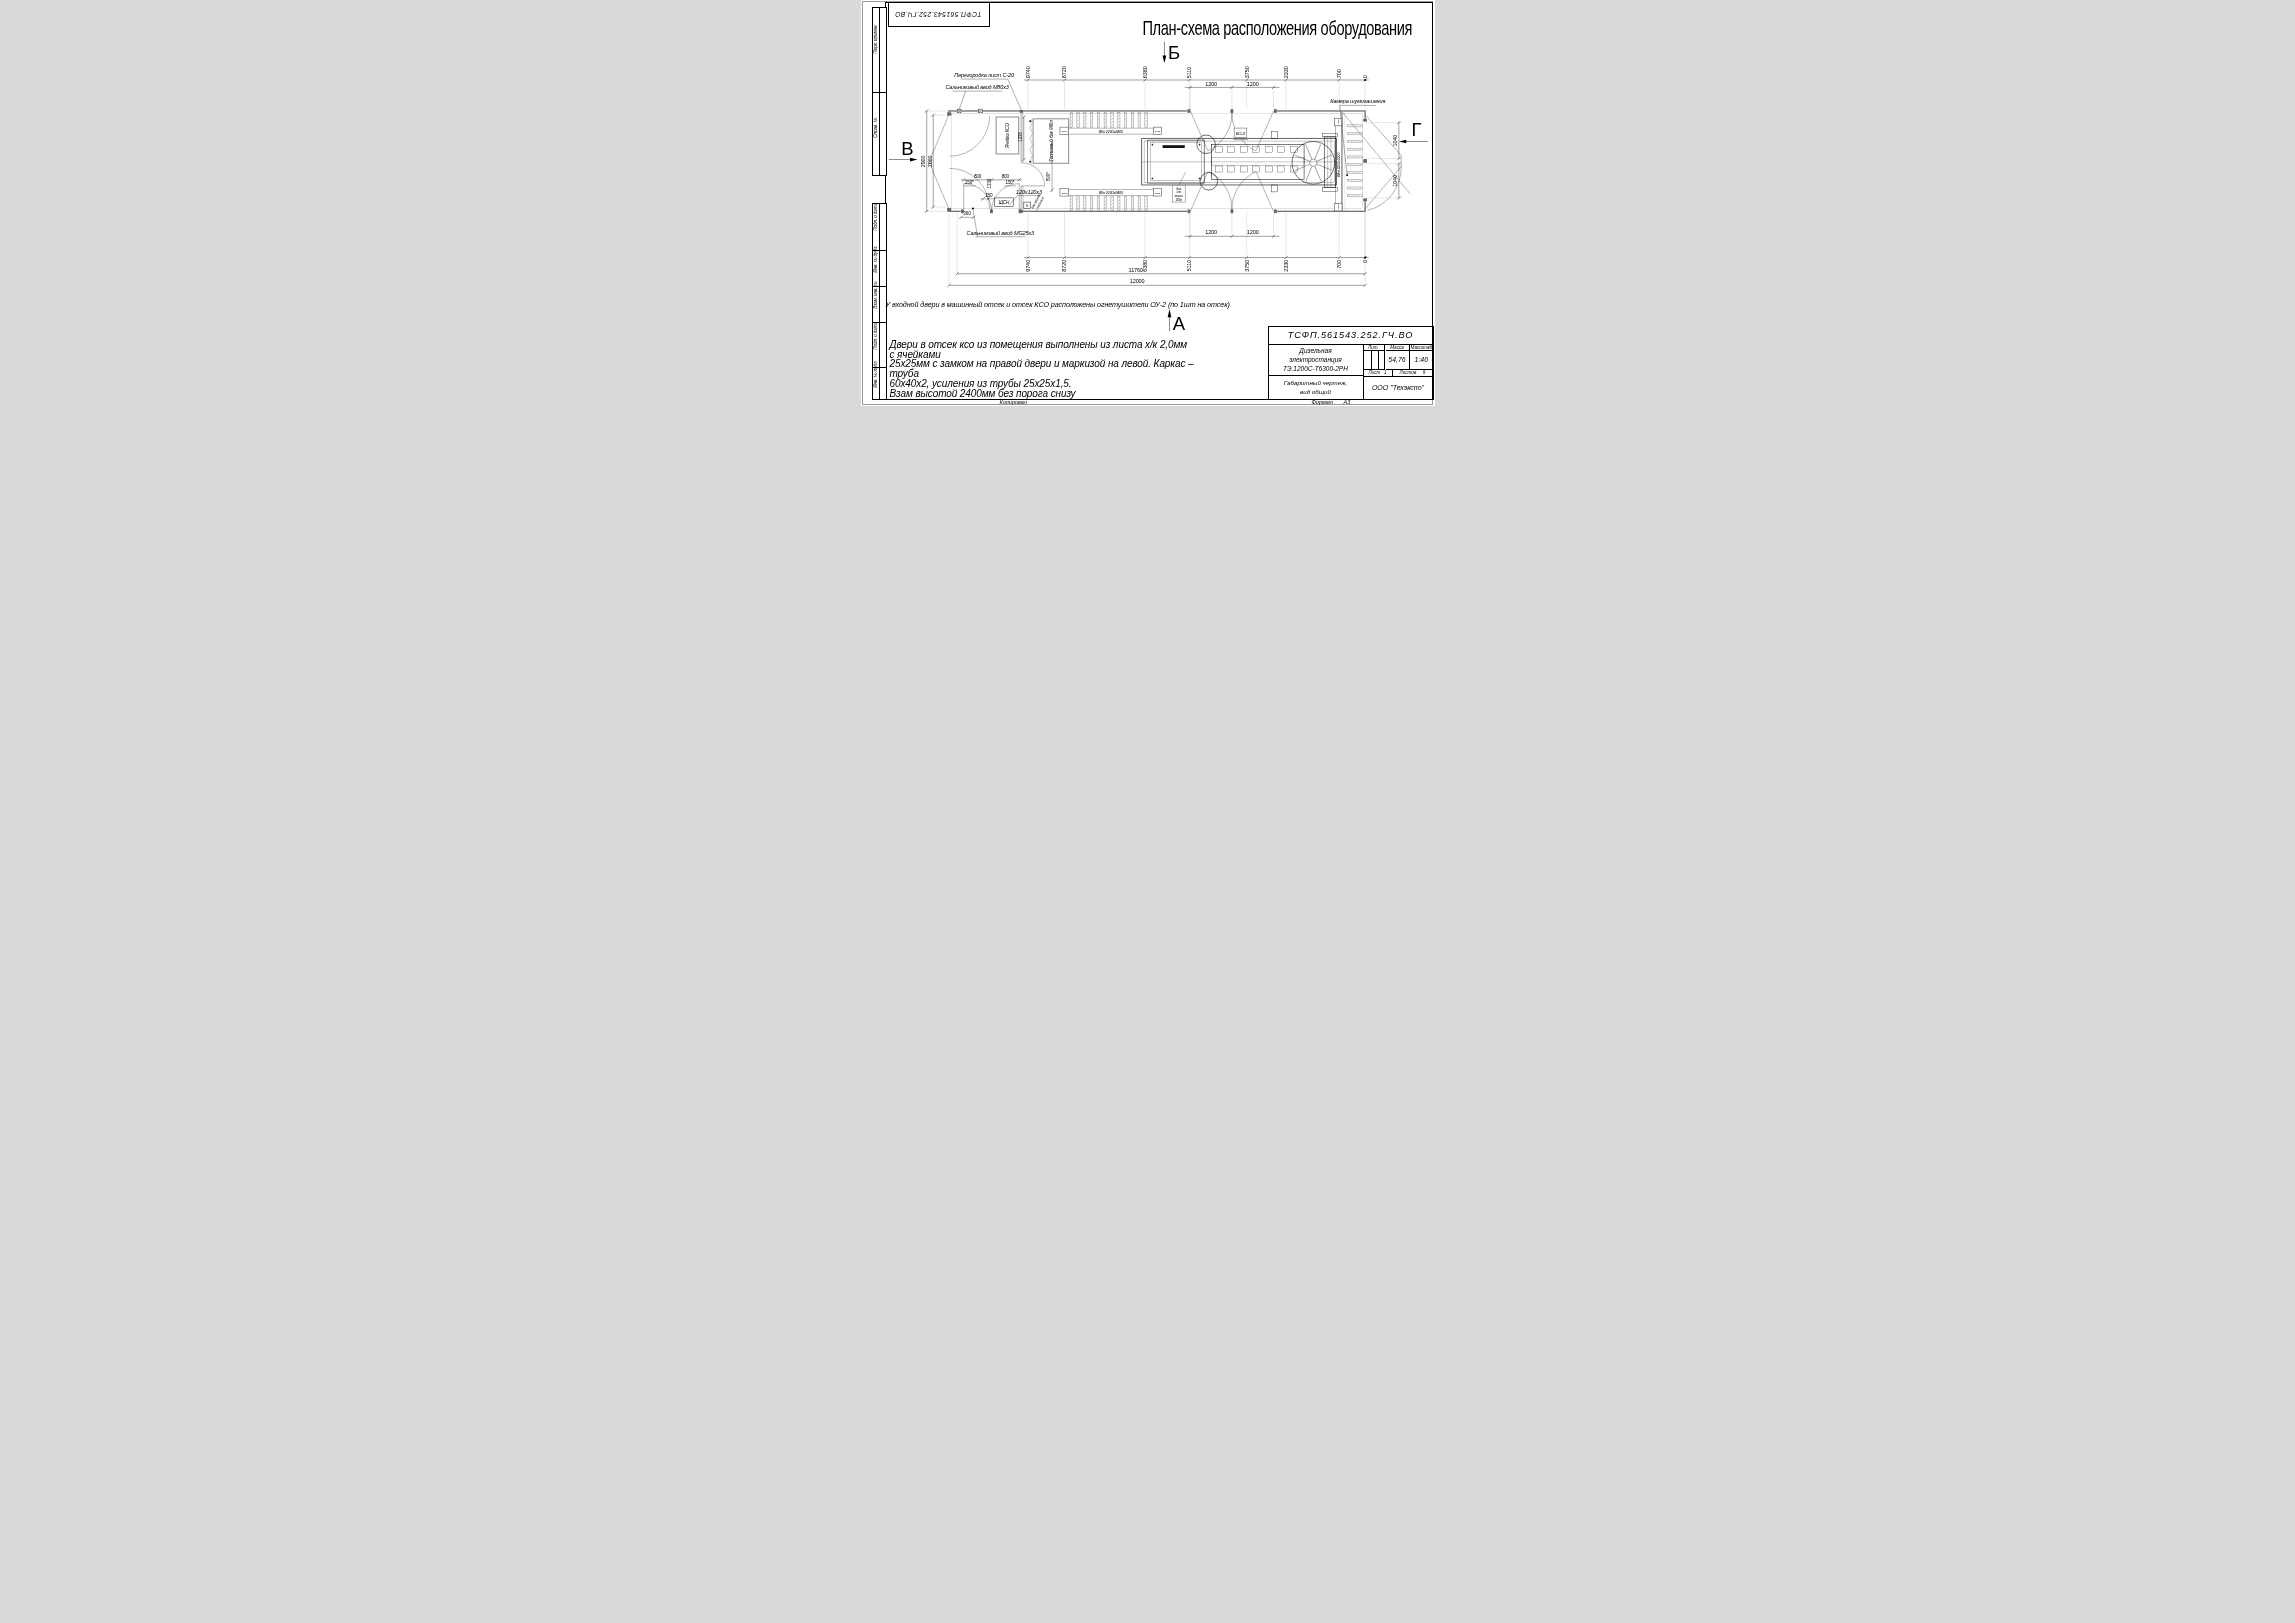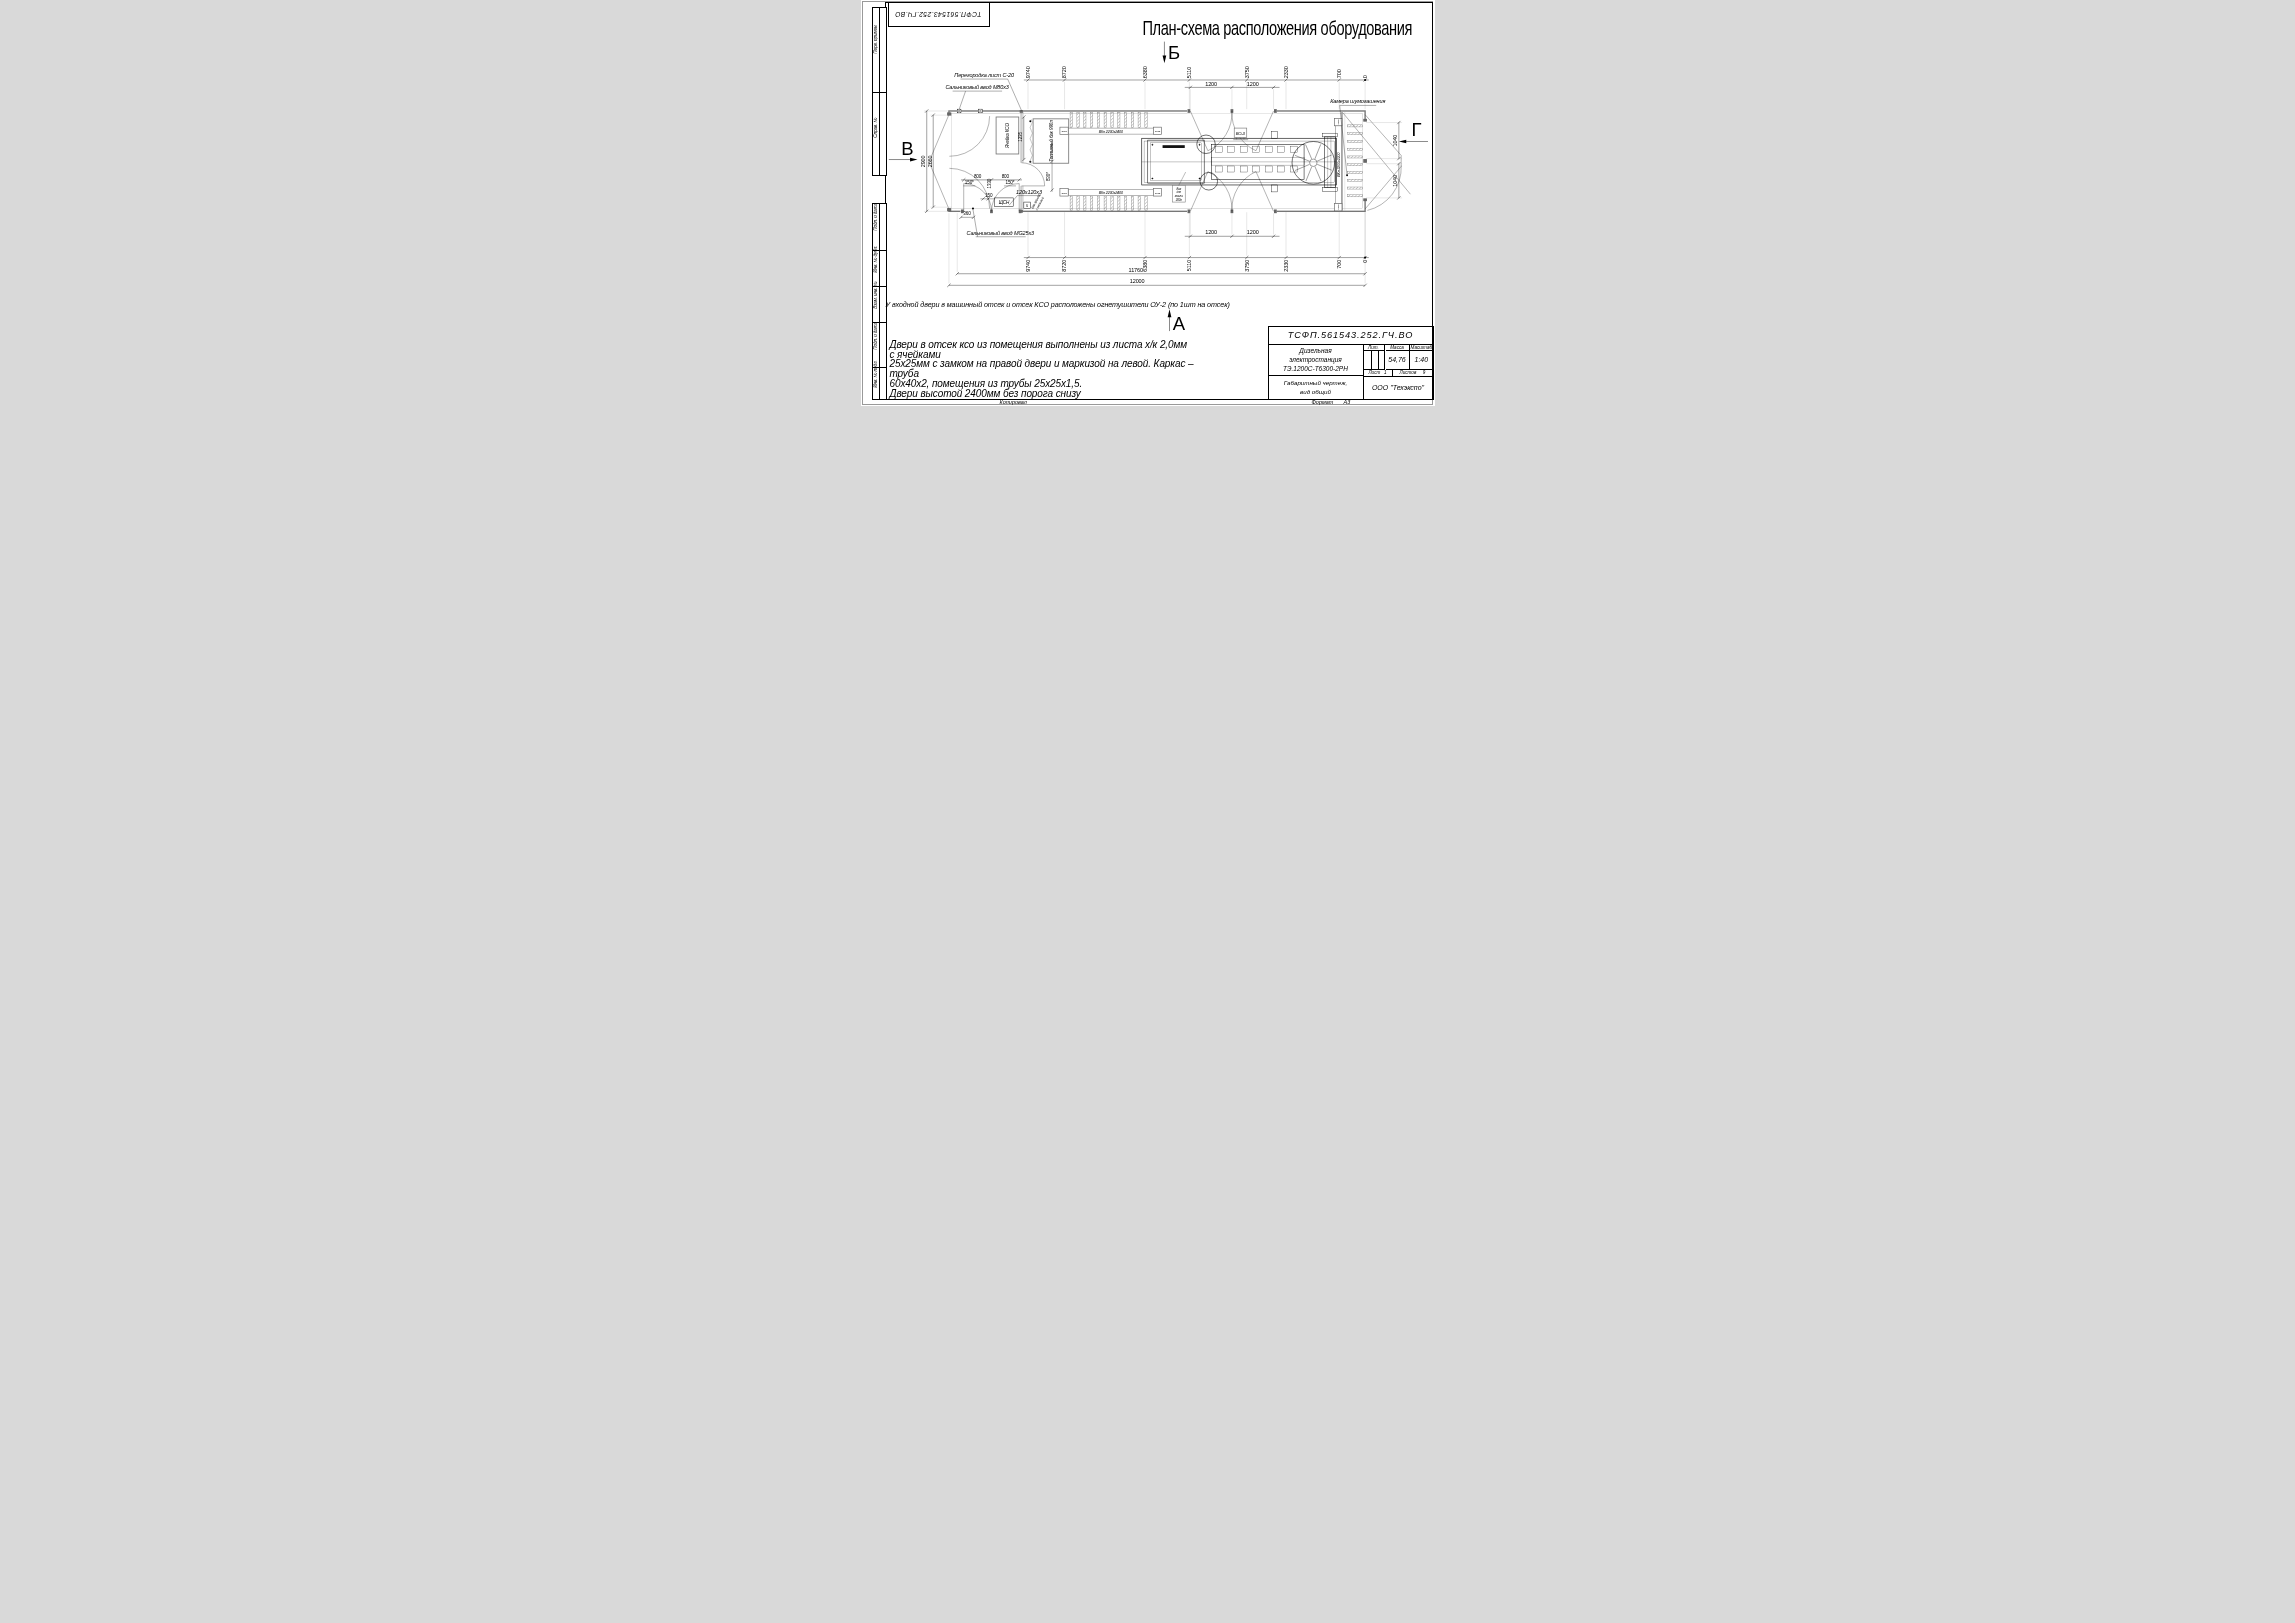--- a/index.html
+++ b/index.html
@@ -500,22 +500,22 @@
       <text class="sec" text-anchor="middle" x="1201" y="295">Г</text>
       <line x1="1176" y1="306" x2="1226" y2="306" stroke="#000" stroke-width="1"></line>
       <polygon points="1163,306 1179,302 1179,310" fill="#000"></polygon>
     </g>
   </svg>
 
   <div class="abs note1">У входной двери в машинный отсек и отсек КСО расположены огнетушители ОУ-2 (по 1шт на отсек)</div>
   <div class="abs note2">
     <div>Двери в отсек ксо из помещения выполнены из листа х/к 2,0мм с ячейками</div>
     <div>25х25мм с замком на правой двери и маркизой на левой. Каркас – труба</div>
-    <div>60х40х2, помещения из трубы 25х25х1,5.</div>
-    <div>Двери высотой 2400мм без порога снизу</div>
+    <div>60х40х2, усиления из трубы 25х25х1,5.</div>
+    <div>Взам высотой 2400мм без порога снизу</div>
   </div>
 
   <div class="abs tb">
     <div class="c" style="left:0;top:0;width:164px;height:17.6px;border-bottom:0.6px solid #000;font-size:9.2px;letter-spacing:0.9px;">ТСФП.561543.252.ГЧ.ВО</div>
     <div class="c" style="left:0;top:17.6px;width:95px;height:31px;border-right:0.6px solid #000;border-bottom:0.6px solid #000;font-size:6.5px;line-height:9.2px;flex-direction:column;">
       <div>Дизельная</div>
       <div>электростанция</div>
       <div>ТЭ.1200С-Т6300-2РН</div>
     </div>
     <div class="c" style="left:95px;top:17.6px;width:21px;height:6.5px;border-right:0.6px solid #000;border-bottom:0.6px solid #000;font-size:4.6px;">Лит.</div>

